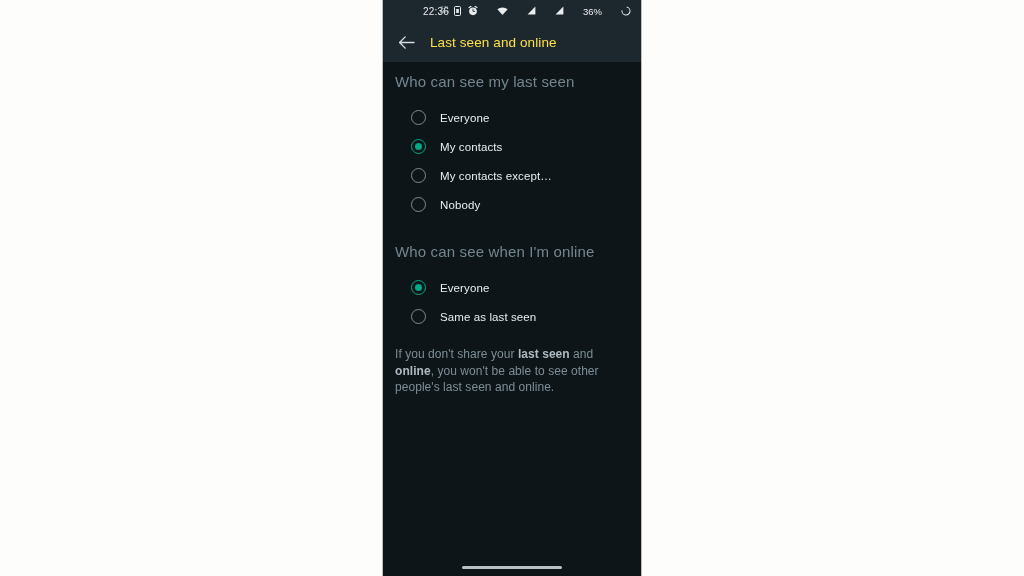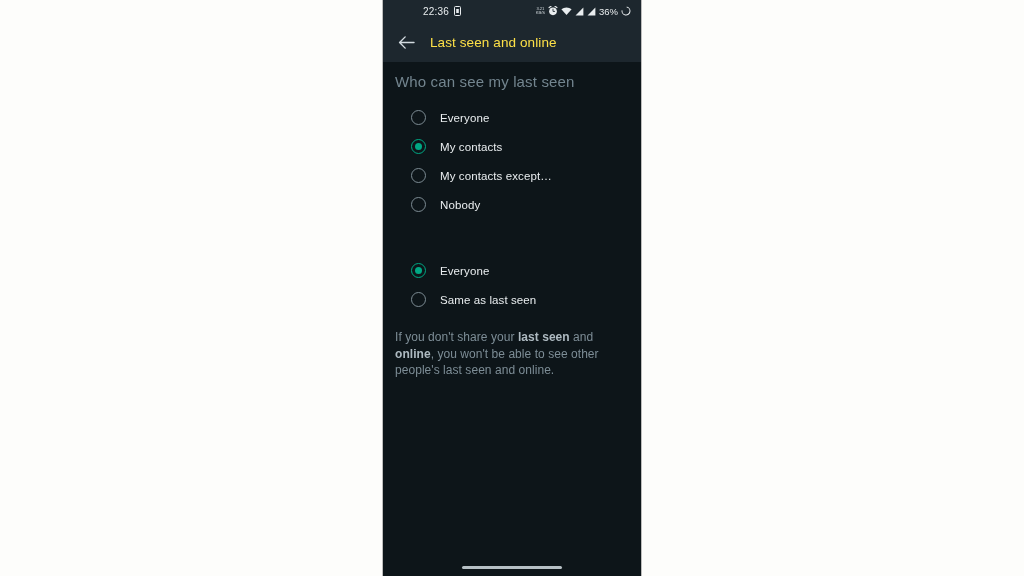--- a/index.html
+++ b/index.html
@@ -52,22 +52,21 @@
     left: 40px;
     display: flex;
     align-items: center;
     gap: 5px;
   }
   #statusbar .clock { letter-spacing: 0.2px; font-size: 10px; }
   #statusbar .sb-right {
     position: absolute;
     right: 10px;
     display: flex;
-    align-items: center;
-    gap: 3px;
+    gap: 19px;
   }
   .sb-batt-text { font-size: 9.5px; letter-spacing: 0px; }
   .ico { display: inline-block; line-height: 0; }
   .tiny-net {
     font-size: 4.2px;
     line-height: 4.4px;
     text-align: center;
     color: #cfd6da;
     letter-spacing: -0.1px;
     font-family: "Liberation Sans", sans-serif;
@@ -280,20 +279,21 @@
       <div class="opt-row">
         <span class="radio"></span>
         <span class="opt-label">My contacts except…</span>
       </div>
       <div class="opt-row">
         <span class="radio"></span>
         <span class="opt-label">Nobody</span>
       </div>
 
       <div style="height:24px;"></div>
+      <div class="section-header">Who can see when I'm online</div>
       <div style="height:13px;"></div>
 
       <div class="opt-row">
         <span class="radio on"></span>
         <span class="opt-label">Everyone</span>
       </div>
       <div class="opt-row">
         <span class="radio"></span>
         <span class="opt-label">Same as last seen</span>
       </div>

